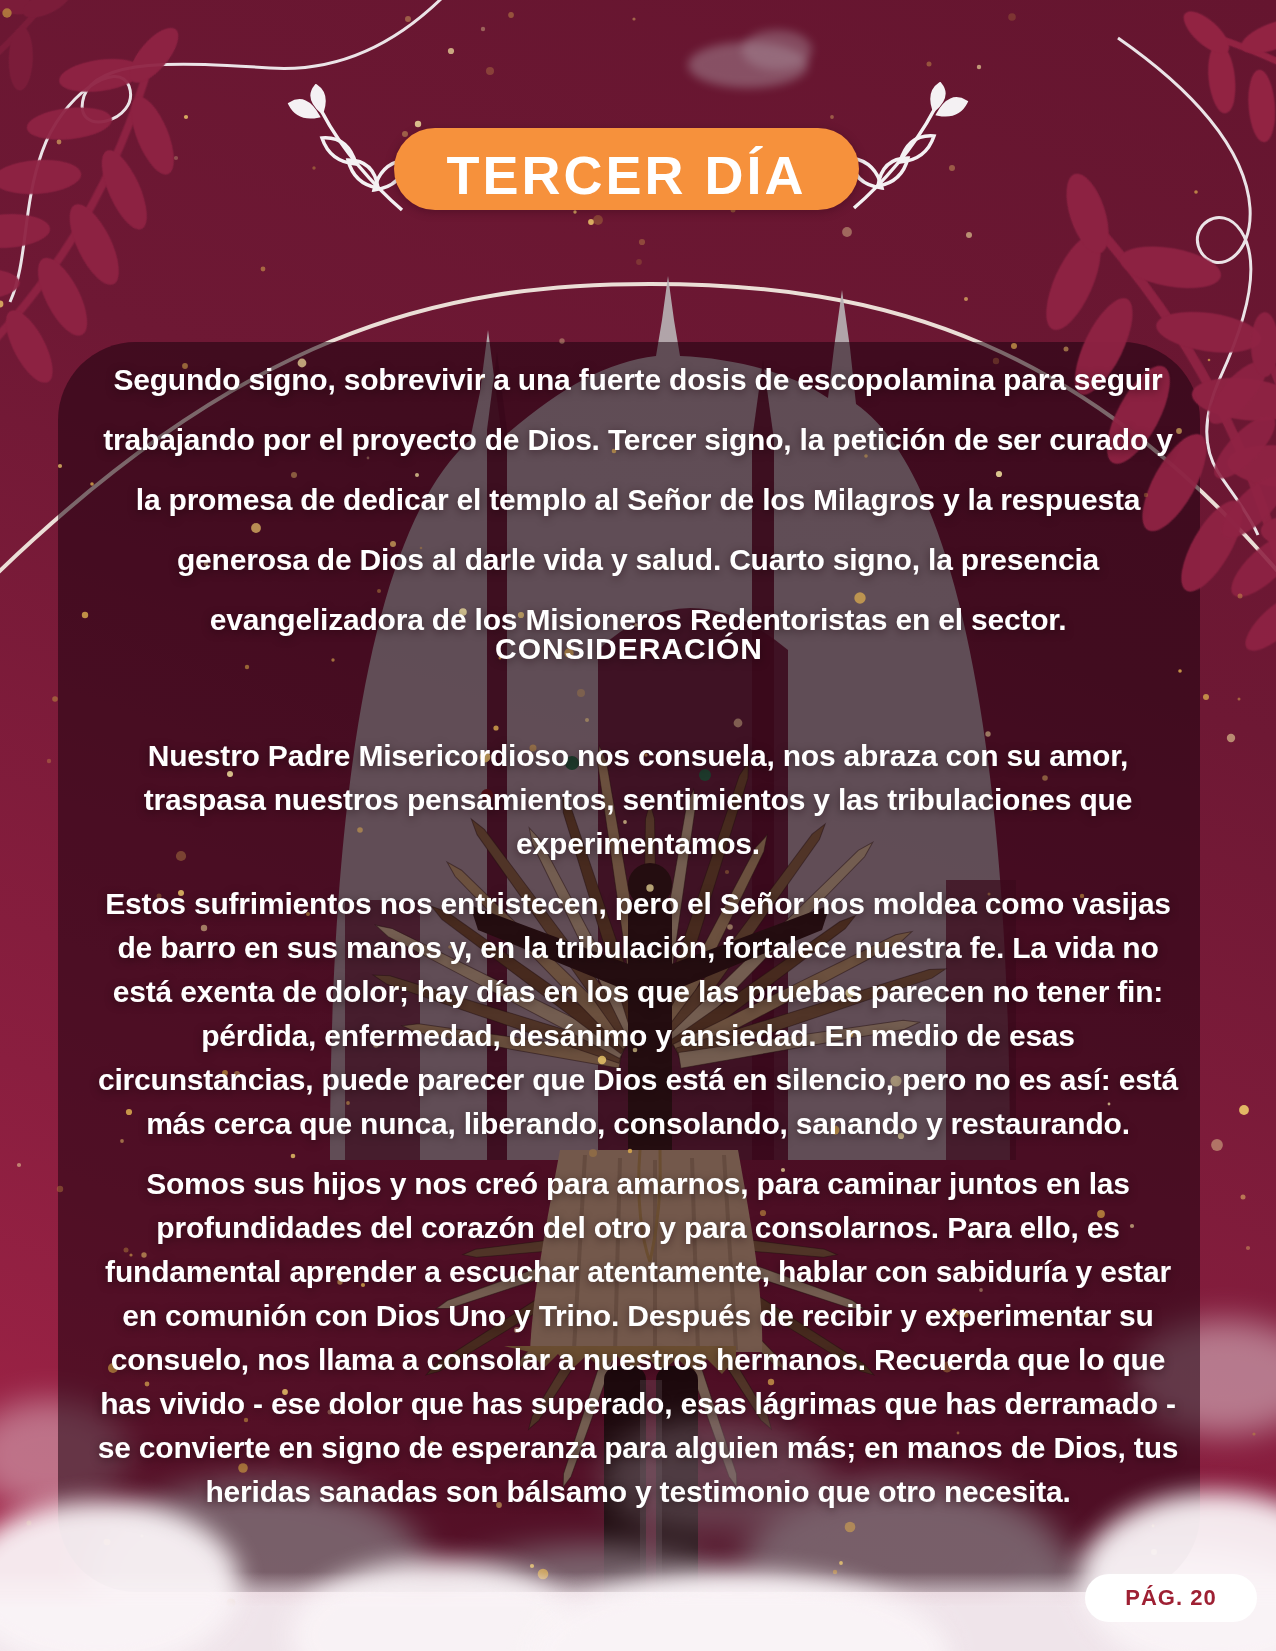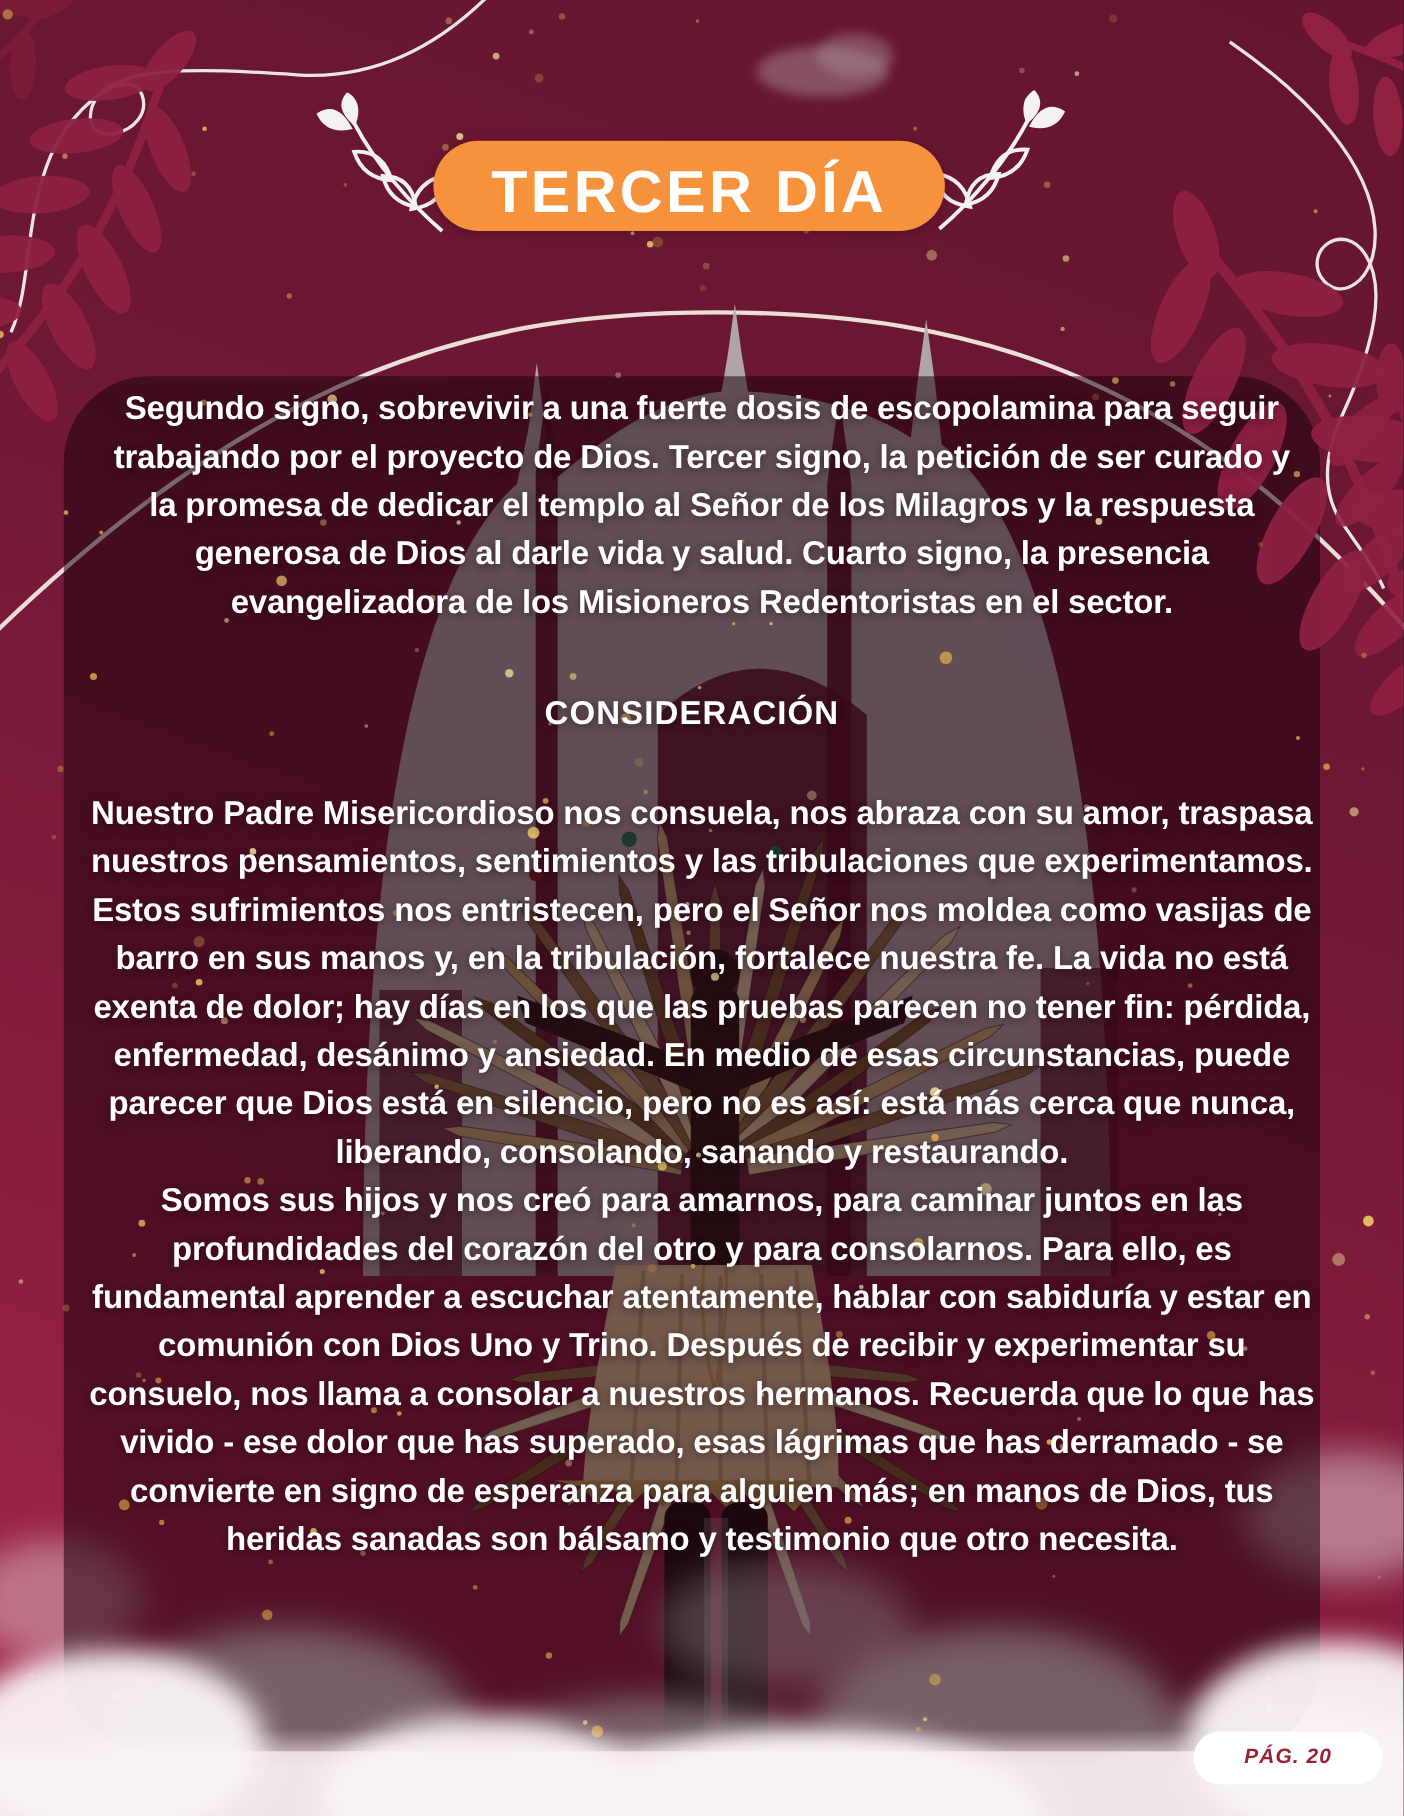--- a/index.html
+++ b/index.html
@@ -10,36 +10,36 @@
   }
   .abs{position:absolute;}
   
   .panel{
     left:58px;top:342px;width:1142px;height:1250px;border-radius:78px;
     background:rgba(28,2,15,0.54);z-index:12;
   }
   
   .intro{
     left:88px;top:350px;width:1100px;z-index:35;
-    color:#fff;font-weight:bold;font-size:30px;line-height:44px;
+    color:#fff;font-weight:bold;font-size:30px;line-height:60px;
     text-align:center;letter-spacing:-0.2px;
     text-shadow:0 2px 8px rgba(25,0,12,.5);
   }
   .heading{
     left:58px;top:632px;width:1142px;z-index:35;text-align:center;
     color:#fff;font-weight:bold;font-size:30px;letter-spacing:1px;
     text-shadow:0 2px 8px rgba(25,0,12,.5);
   }
   .bodytext{
     left:78px;top:718px;width:1120px;z-index:35;
     color:#fff;font-weight:bold;font-size:30px;line-height:44px;
     text-align:center;letter-spacing:-0.2px;
     text-shadow:0 2px 8px rgba(25,0,12,.5);
   }
-  .bodytext p{margin:0;}
+  .bodytext p{margin:16px;}
   
   .banner{
     left:394px;top:128px;width:465px;height:82px;border-radius:41px;
     background:#F6913C;display:flex;align-items:center;justify-content:center;
     z-index:60;box-shadow:0 2px 10px rgba(40,5,20,.35);
   }
   .banner span{
     color:#fff;font-weight:bold;font-size:54px;letter-spacing:3px;margin-top:12px;
   }
   
@@ -56,21 +56,21 @@
   .cloud-top-lobe{
     left:742px;top:30px;width:70px;height:40px;border-radius:50%;
     background:#A78B98;opacity:.45;filter:blur(5px);z-index:8;
   }
   
   .pagepill{
     left:1085px;top:1574px;width:172px;height:48px;border-radius:24px;
     background:#fff;display:flex;align-items:center;justify-content:center;
     z-index:50;
   }
-  .pagepill span{color:#9E2033;font-weight:bold;font-size:19px;letter-spacing:1px;font-style:italic;}
+  .pagepill span{color:#9E2033;font-weight:bold;font-size:22px;letter-spacing:1px;}
   svg.layer{left:0;top:0;width:1276px;height:1651px;}.z8{z-index:8}.z25{z-index:25}.z30{z-index:30}.z59{z-index:59}
 </style>
 </head>
 <body>
 
 <div class="page">
 
   <svg class="abs layer" viewBox="0 0 1276 1651">
 
     <path d="M -30,600 C 240,330 440,284 650,284 C 880,284 1090,336 1310,610" fill="none" stroke="#F2E9DF" stroke-width="4" opacity="0.95"></path>

